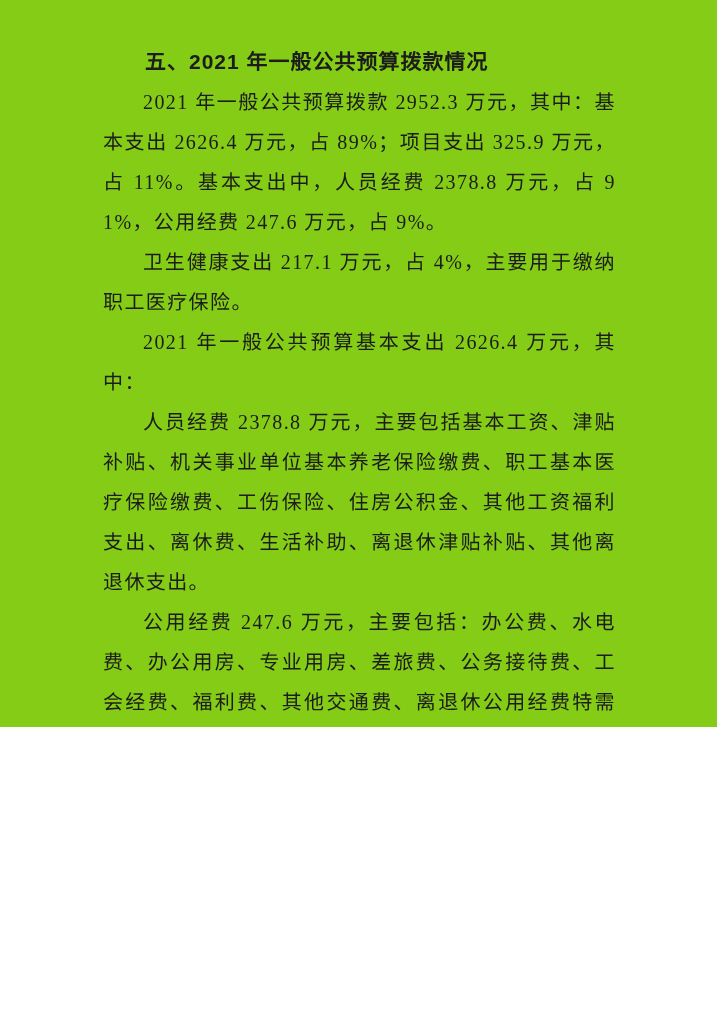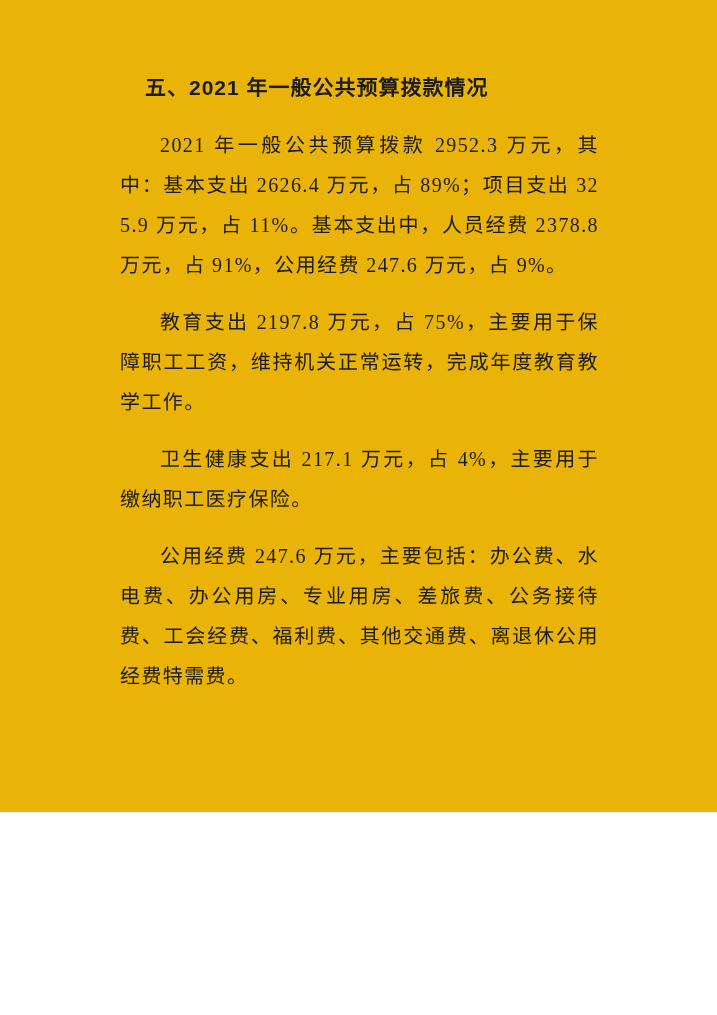--- a/index.html
+++ b/index.html
@@ -3,59 +3,60 @@
 <meta charset="utf-8">
 <style>
   html, body {
     margin: 0;
     padding: 0;
     background: #ffffff;
   }
   .page {
     position: relative;
     width: 717px;
-    height: 812px;
-    background: #eab308;
+    height: 727px;
+    background: #84cc16;
     box-sizing: border-box;
-    padding: 68px 101px 0 103px;
+    padding: 42px 101px 0 103px;
     overflow: hidden;
     font-family: "Liberation Serif", "DejaVu Serif", serif;
     color: #1c1c1c;
   }
   .doc-section { margin: 0; }
   .doc-heading {
     margin: 0;
     font-family: "Liberation Sans", "DejaVu Sans", sans-serif;
     font-size: 21px;
     font-weight: 700;
     line-height: 40px;
     text-indent: 2em;
     letter-spacing: 1px;
     white-space: nowrap;
   }
   .doc-paragraph {
-    margin: 17px;
+    margin: 0;
     font-size: 20px;
     line-height: 40px;
     text-indent: 2em;
     letter-spacing: 1.4px;
     text-align: justify;
     text-justify: inter-character;
     word-break: break-all;
   }
 </style>
 </head>
 <body>
 
 <div class="page">
 
   <section class="doc-section">
     <h2 class="doc-heading">五、2021 年一般公共预算拨款情况</h2>
     <p class="doc-paragraph">2021 年一般公共预算拨款 2952.3 万元，其中：基本支出 2626.4 万元，占 89%；项目支出 325.9 万元，占 11%。基本支出中，人员经费 2378.8 万元，占 91%，公用经费 247.6 万元，占 9%。</p>
-    <p class="doc-paragraph">教育支出 2197.8 万元，占 75%，主要用于保障职工工资，维持机关正常运转，完成年度教育教学工作。</p>
     <p class="doc-paragraph">卫生健康支出 217.1 万元，占 4%，主要用于缴纳职工医疗保险。</p>
   </section>
 
   <section class="doc-section">
+    <p class="doc-paragraph">2021 年一般公共预算基本支出 2626.4 万元，其中：</p>
+    <p class="doc-paragraph">人员经费 2378.8 万元，主要包括基本工资、津贴补贴、机关事业单位基本养老保险缴费、职工基本医疗保险缴费、工伤保险、住房公积金、其他工资福利支出、离休费、生活补助、离退休津贴补贴、其他离退休支出。</p>
     <p class="doc-paragraph">公用经费 247.6 万元，主要包括：办公费、水电费、办公用房、专业用房、差旅费、公务接待费、工会经费、福利费、其他交通费、离退休公用经费特需费。</p>
   </section>
 
 </div>
 
 </body></html>

